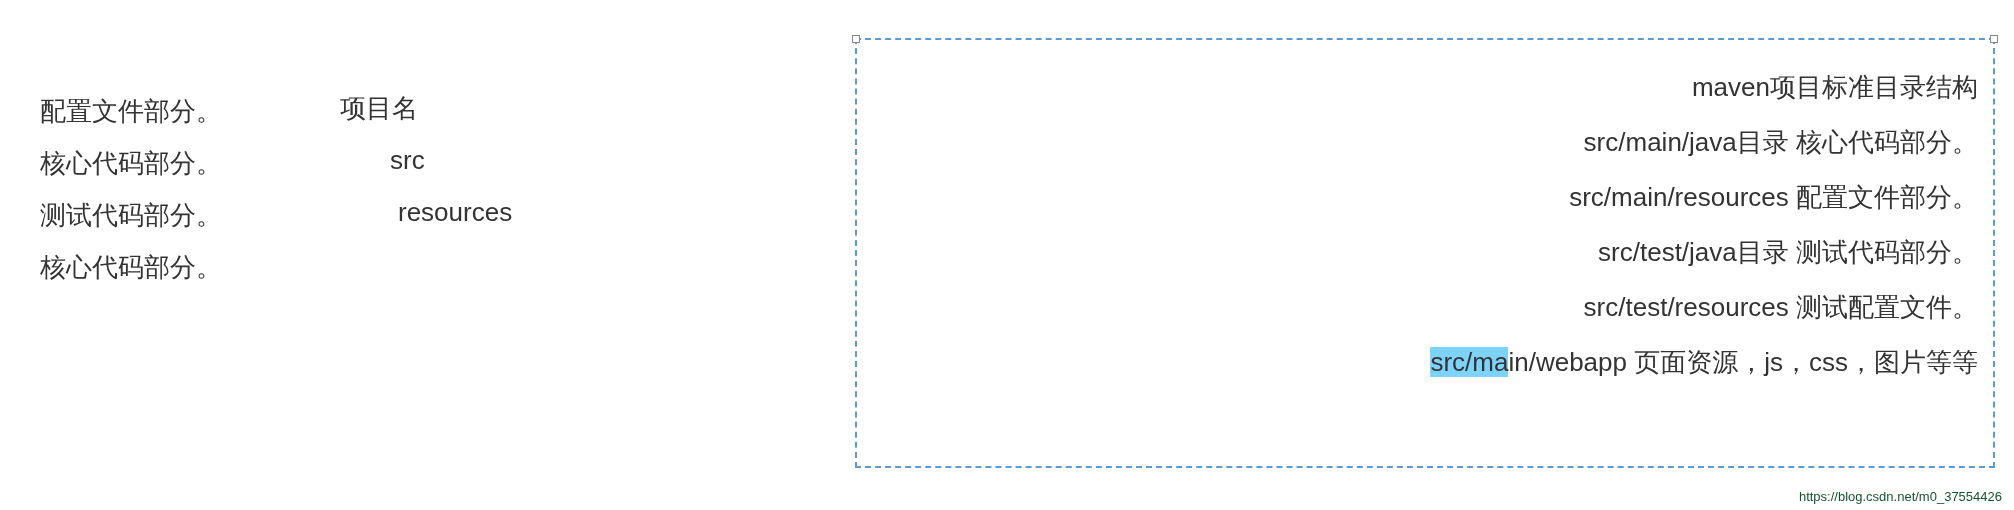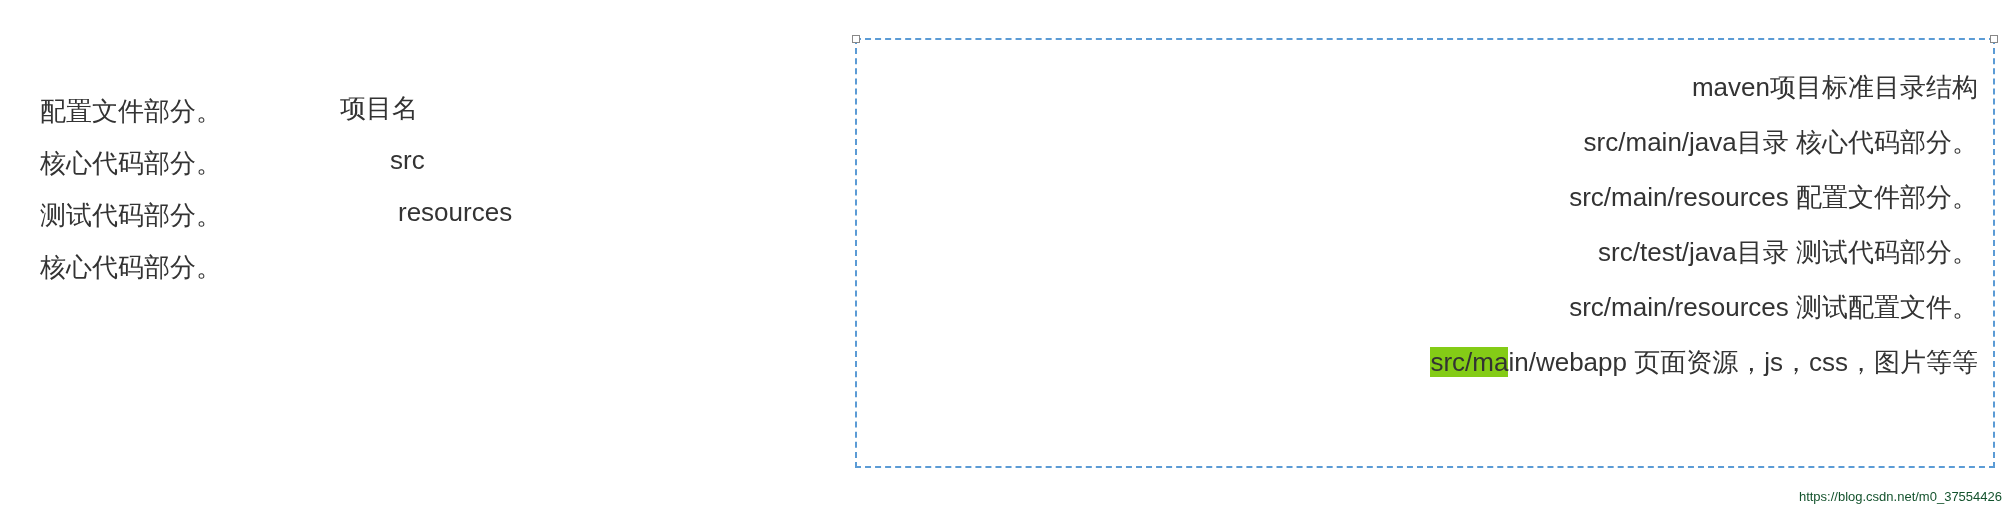--- a/index.html
+++ b/index.html
@@ -66,21 +66,21 @@
     .handle-tr {
       position: absolute;
       right: -5px;
       top: -5px;
       width: 8px;
       height: 8px;
       border: 1px solid #888;
       background: #fff;
     }
     .highlight {
-      background-color: #84cc16;
+      background-color: #7dd3fc;
     }
     .cursor-caret {
       display: inline-block;
       position: relative;
     }
     .watermark {
       position: absolute;
       right: 12px;
       bottom: 6px;
       font-size: 13px;
@@ -104,17 +104,17 @@
   <div class="indent2">resources</div>
 </div>
 
 <div class="right-box">
   <span class="handle-tl"></span>
   <span class="handle-tr"></span>
   <div class="line">maven项目标准目录结构</div>
   <div class="line">src/main/java目录  核心代码部分。</div>
   <div class="line">src/main/resources  配置文件部分。</div>
   <div class="line">src/test/java目录 测试代码部分。</div>
-  <div class="line">src/main/resources 测试配置文件。</div>
+  <div class="line">src/test/resources 测试配置文件。</div>
   <div class="line"><span class="highlight">src/ma</span><span class="cursor-caret">i</span><span>n/webapp 页面资源，js，css，图片等等</span></div>
 </div>
 
 <div class="watermark">https://blog.csdn.net/m0_37554426</div>
 
 </body></html>

